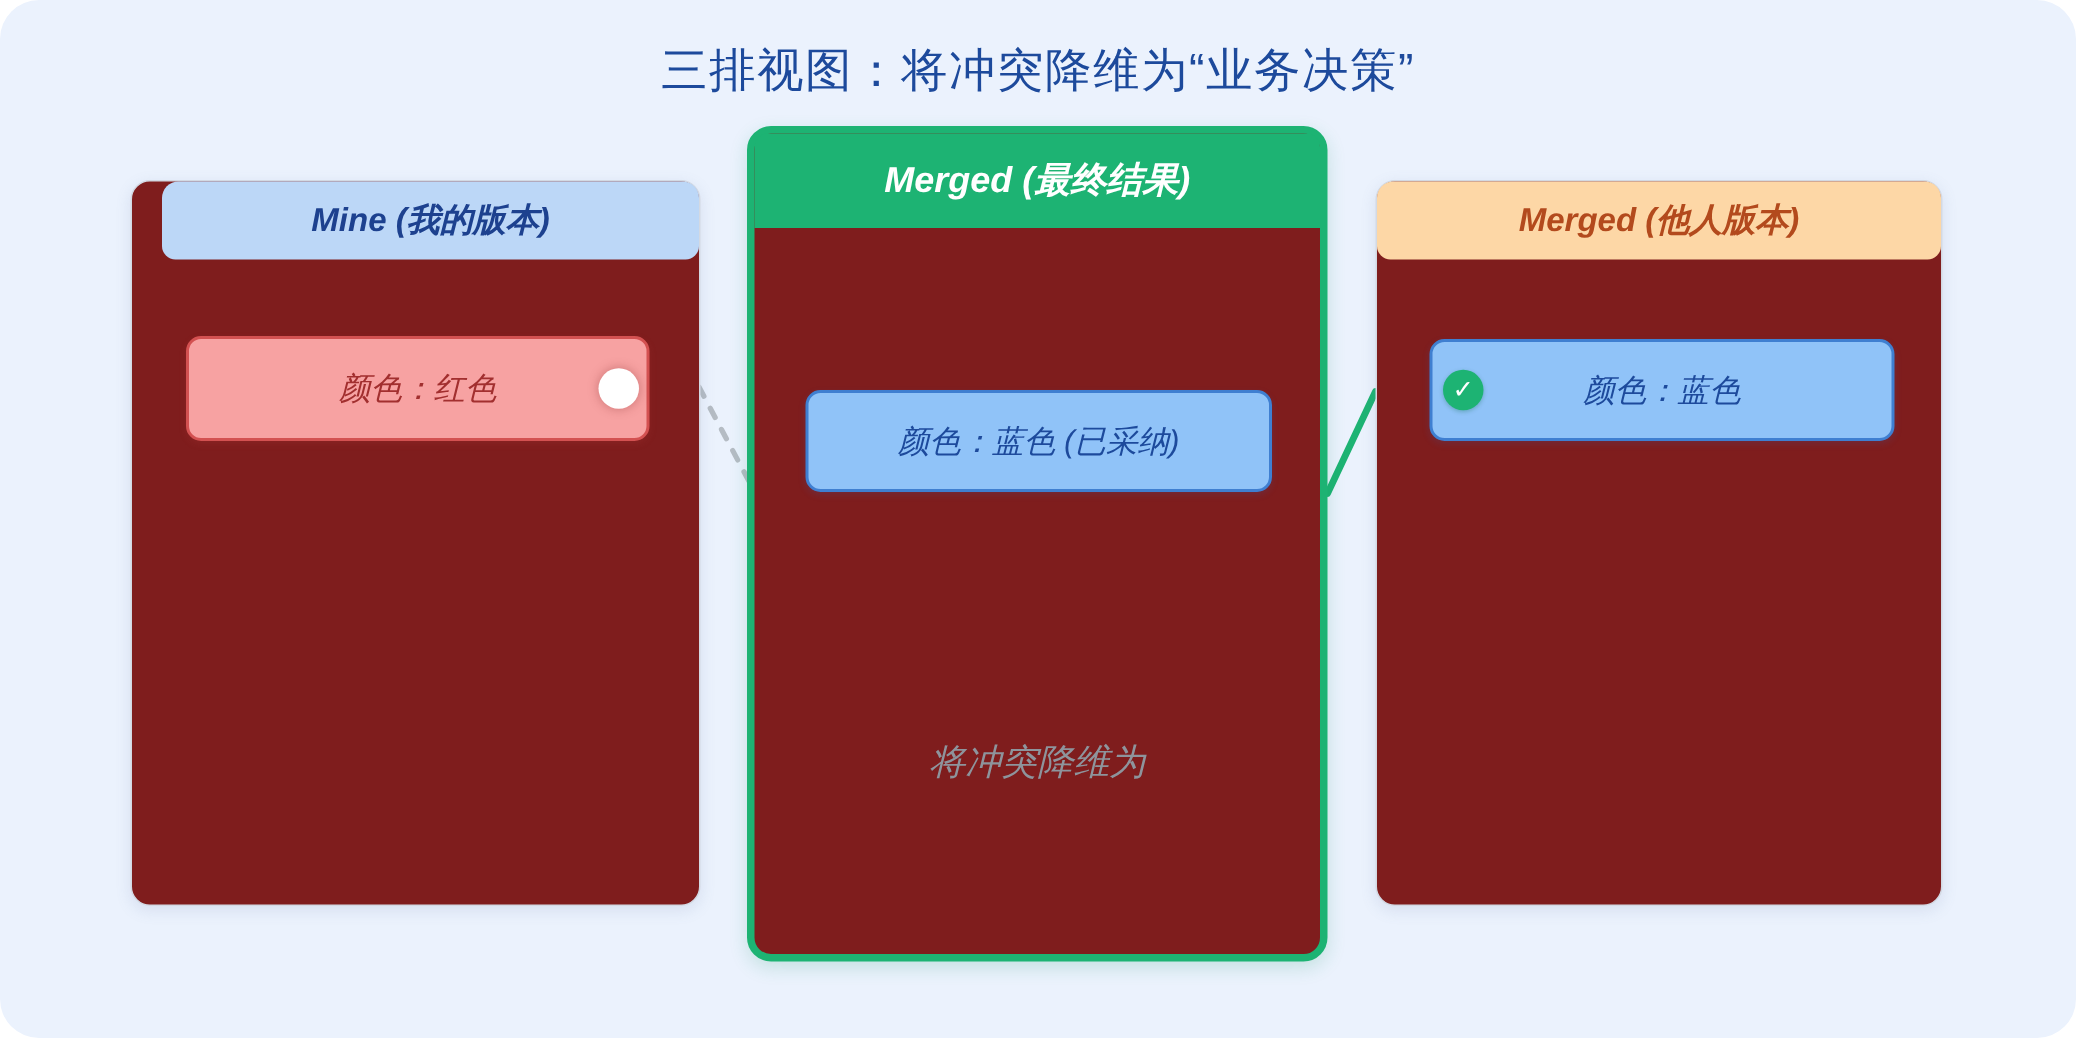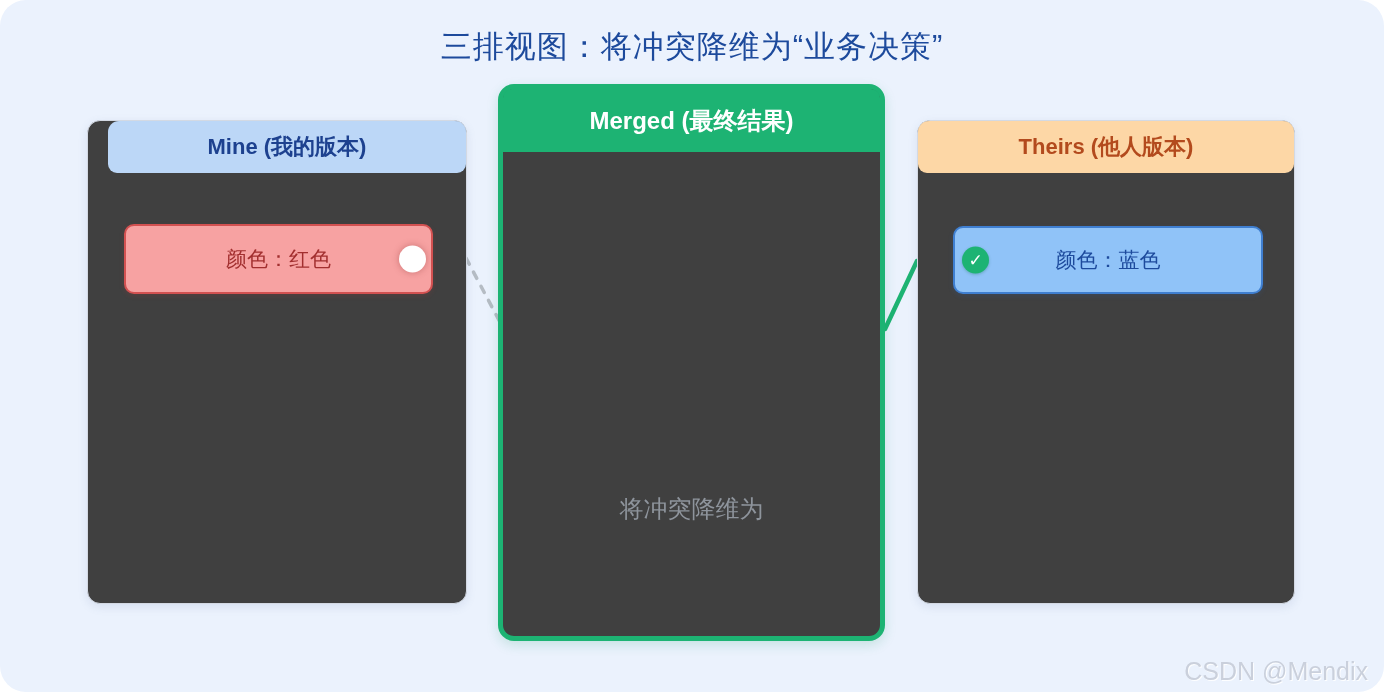--- a/index.html
+++ b/index.html
@@ -30,25 +30,26 @@
   }
   .connectors {
     position: absolute;
     top: 0; left: 0;
     width: 1384px;
     height: 692px;
     pointer-events: none;
   }
   .panel {
     position: absolute;
-    background: #404040;
+    background: #7f1d1d;
     border: 1.5px solid #d3d9e3;
     border-radius: 13px;
     box-shadow: 0 3px 10px rgba(100,120,160,0.14);
     box-sizing: border-box;
+    font-style: italic;
   }
   .panel-side {
     top: 120px;
     width: 380px;
     height: 484px;
   }
   .panel-mine { left: 87px; }
   .panel-theirs { left: 917px; width: 378px; }
   .side-header {
     height: 52px;
@@ -185,30 +186,32 @@
   <div class="panel panel-side panel-mine">
     <div class="side-header mine-header">Mine (我的版本)</div>
     <div class="value-box red-box">
       <span>颜色：红色</span>
       <span class="radio-circle"></span>
     </div>
   </div>
 
   <div class="panel panel-merged">
     <div class="merged-header">Merged (最终结果)</div>
+    <div class="value-box blue-box merged-blue-box">
+      <span>颜色：蓝色 (已采纳)</span>
+    </div>
     <div class="merged-note">
       <div>将冲突降维为</div>
     </div>
   </div>
 
   <div class="panel panel-side panel-theirs">
-    <div class="side-header theirs-header">Theirs (他人版本)</div>
+    <div class="side-header theirs-header">Merged (他人版本)</div>
     <div class="value-box blue-box theirs-blue-box">
       <span class="check-circle">
         <span>✓</span>
       </span>
       <span>颜色：蓝色</span>
     </div>
   </div>
 
-  <div class="watermark">CSDN @Mendix</div>
 
 </div>
 
 </body></html>

